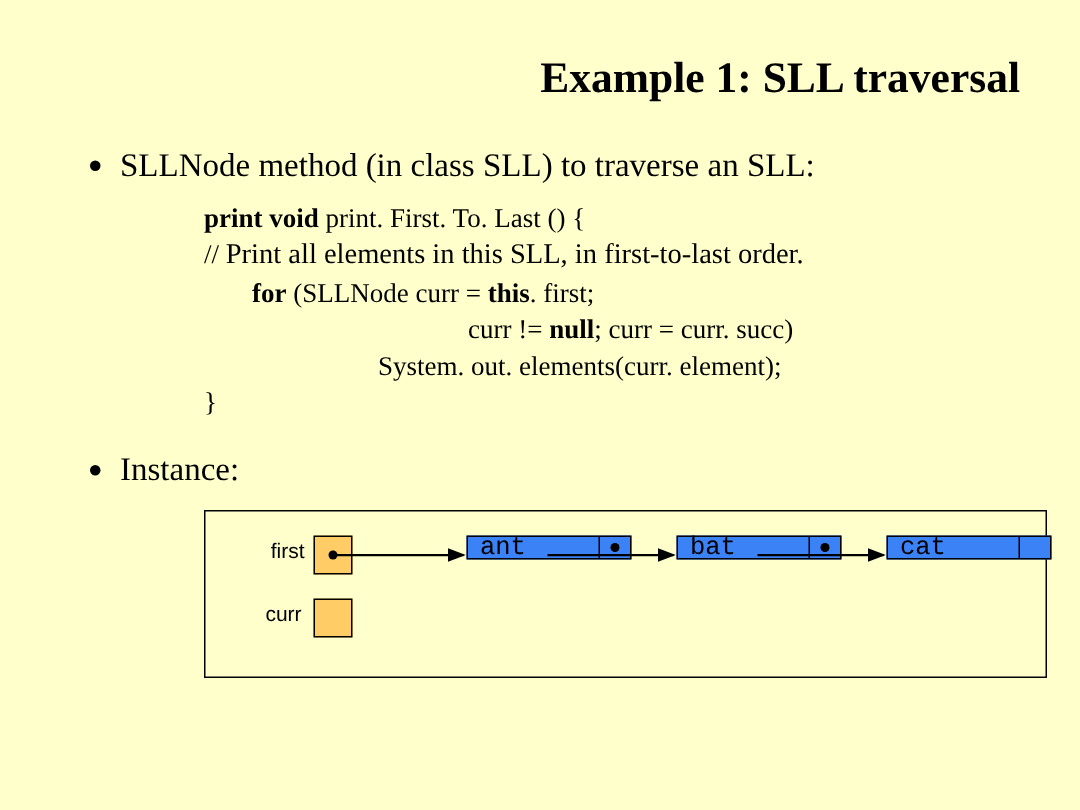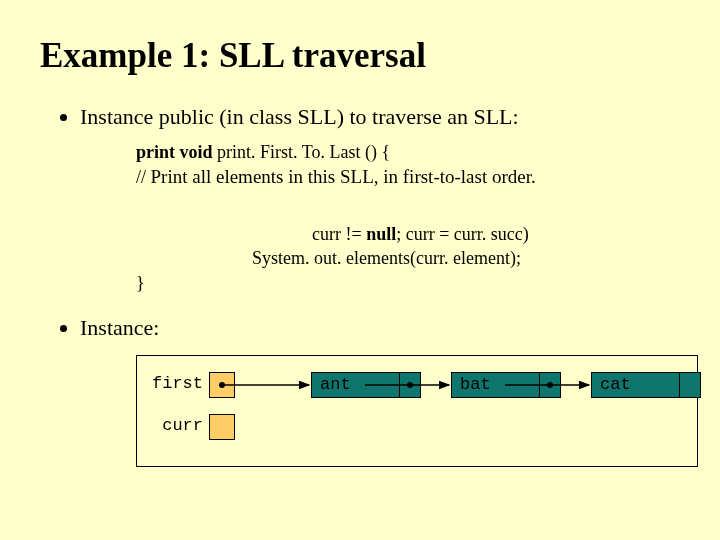--- a/index.html
+++ b/index.html
@@ -13,22 +13,22 @@
     overflow: hidden;
   }
   .slide {
     position: relative;
     width: 720px;
     height: 540px;
     box-sizing: border-box;
     padding: 36px 40px 30px 40px;
   }
   .title {
-    text-align: left;
-    font-size: 35px;
+    text-align: right;
+    font-size: 29px;
     font-weight: bold;
     margin: 0 0 28px 0;
   }
   ul.top {
     list-style: disc;
     margin: 0;
     padding-left: 40px;
   }
   ul.top > li {
     font-size: 22px;
@@ -55,36 +55,36 @@
   .diagram {
     position: relative;
     margin: 14px 0 0 56px;
     width: 560px;
     height: 110px;
     border: 1px solid #000;
     background: #ffffcc;
   }
   .label {
     position: absolute;
-    font-family: Liberation Mono, monospace;
-    font-size: 17px;
+    font-family: Liberation Sans, sans-serif;
+    font-size: 14px;
     text-align: right;
   }
   .ptrbox {
     position: absolute;
     background: #ffcc66;
     border: 1px solid #000;
     box-sizing: border-box;
   }
   .node {
     position: absolute;
     display: flex;
     border: 1px solid #000;
-    background: #0f766e;
-    height: 26px;
+    background: #3b82f6;
+    height: 16px;
     box-sizing: border-box;
     gap: 40px;
   }
   .node .cell {
     display: flex;
     align-items: center;
     justify-content: center;
     font-family: "Courier New", Courier, monospace;
     font-size: 17px;
     padding: 0 8px;
@@ -113,30 +113,33 @@
   }
 </style>
 </head>
 <body>
 
 <div class="slide">
   <h1 class="title">Example 1: SLL traversal</h1>
 
   <ul class="top">
     <li>
-      <span>Instance public (in class </span><span class="mono">SLL</span><span>) to traverse an SLL:</span>
+      <span>SLLNode method (in class </span><span class="mono">SLL</span><span>) to traverse an SLL:</span>
 
       <div class="codeblock">
         <div>
           <span class="mono bold">print void</span><span class="mono"> print. First. To. Last () {</span>
         </div>
         <div>
           <span class="mono">// </span><span class="comment">Print all elements in this SLL, in first-to-last order.</span>
         </div>
-        <div style="padding-left: 176px; margin-top: 32px;">
+        <div style="padding-left: 32px;">
+          <span class="mono bold">for</span><span class="mono"> (SLLNode curr = </span><span class="mono bold">this</span><span class="mono">. first;</span>
+        </div>
+        <div style="padding-left: 176px;">
           <span class="mono">curr != </span><span class="mono bold">null</span><span class="mono">; curr = curr. succ)</span>
         </div>
         <div style="padding-left: 116px;">
           <span class="mono">System. out. elements(curr. element);</span>
         </div>
         <div>
           <span class="mono">}</span>
         </div>
       </div>
     </li>
@@ -144,21 +147,21 @@
     <li>
       <span>Instance:</span>
 
       <div class="diagram">
 
         <div class="label" style="left:4px; top:18px; width:62px;">first</div>
         <div class="ptrbox" style="left:72px; top:16px; width:26px; height:26px;">
           <div class="dot" style="left:50%; top:50%;"></div>
         </div>
 
-        <div class="label" style="left:10px; top:60px; width:56px;">curr</div>
+        <div class="label" style="left:24px; top:60px; width:56px;text-align:center;">curr</div>
         <div class="ptrbox" style="left:72px; top:58px; width:26px; height:26px;"></div>
 
         <div class="node" style="left:174px; top:16px;">
           <div class="cell">ant</div>
           <div class="nextcell">
             <div class="dot" style="left:50%; top:50%;"></div>
           </div>
         </div>
 
         <div class="node" style="left:454px; top:16px;">

